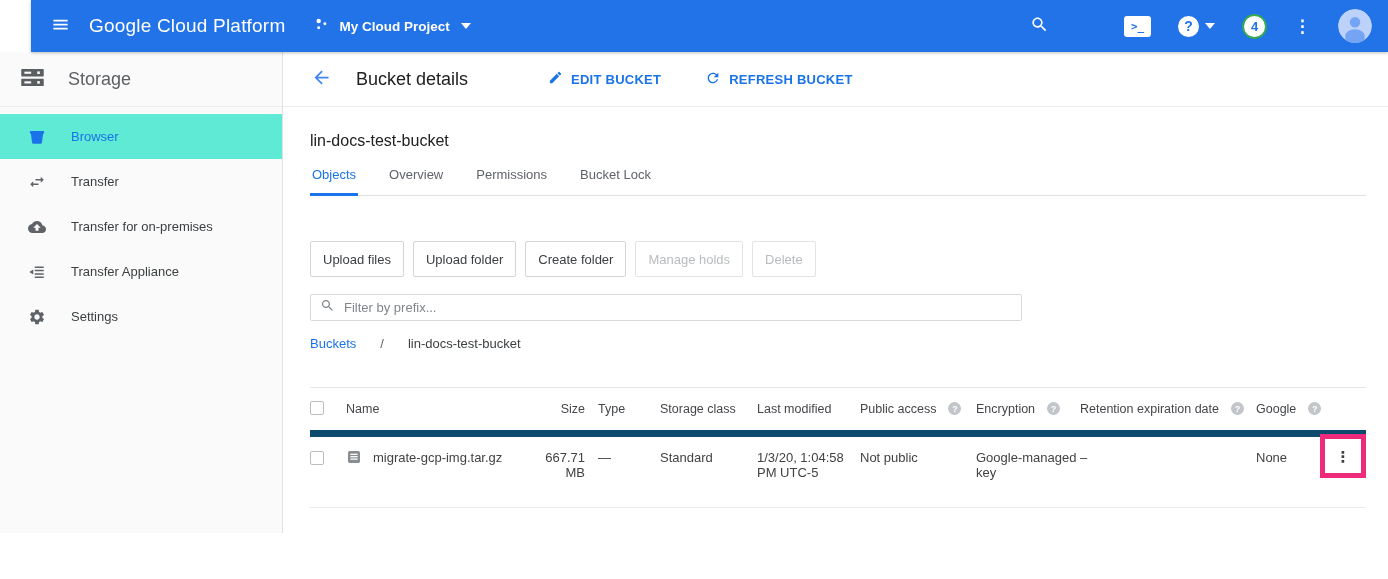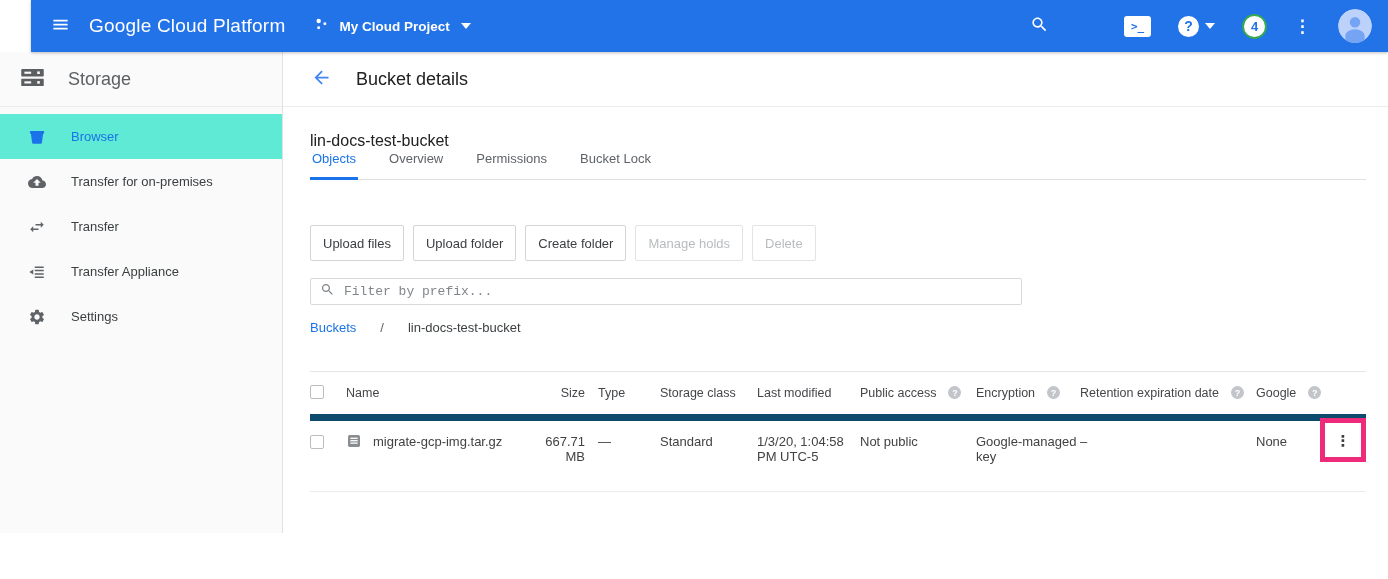--- a/index.html
+++ b/index.html
@@ -58,30 +58,30 @@
   
   .main{flex:1;height:527px;display:flex;flex-direction:column}
   .content-header{height:55px;display:flex;align-items:center;border-bottom:1px solid var(--border-light);padding-left:28px;flex:none}
   .back-btn{background:none;border:none;cursor:pointer;color:#4285f4;display:flex;margin-right:24px}
   .page-title{font-size:18px;color:var(--txt-dark);font-weight:400}
   .hdr-actions{display:flex;gap:44px;margin-left:80px}
   .hdr-btn{background:none;border:none;cursor:pointer;color:var(--blue);font-size:13px;font-weight:700;letter-spacing:.25px;display:flex;align-items:center;gap:8px;font-family:inherit}
 
   .content-body{padding:0 26px 0 27px;position:relative}
   .bucket-name{font-size:16px;font-weight:400;color:var(--txt-dark);margin-top:25px}
-  .tabs{display:flex;gap:29px;margin-top:1px;border-bottom:1px solid var(--border)}
+  .tabs{display:flex;gap:29px;margin-top:17px;border-bottom:1px solid var(--border)}
   .tab{font-size:13px;color:var(--txt-gray);padding:0 2px 11px;cursor:pointer;border-bottom:3px solid transparent;margin-bottom:-1px}
   .tab.active{color:var(--blue);border-bottom-color:var(--blue)}
 
   .toolbar{display:flex;gap:9px;margin-top:45px}
   .btn{height:27px;padding:17px 12px;background:#fff;border:1px solid #d5d5d5;border-radius:2px;font-size:13px;color:var(--txt-med);font-family:inherit;cursor:pointer;display:flex;align-items:center}
   .btn:disabled{color:#b9bcbf;border-color:#e3e3e3;cursor:default}
 
   .filterbar{margin-top:17px;width:712px;height:27px;border:1px solid #d9d9d9;border-radius:2px;display:flex;align-items:center;padding:0 9px;gap:9px;background:#fff}
-  .filterbar input{border:none;outline:none;flex:1;font-size:13px;color:var(--txt-dark);font-family:Liberation Mono, monospace;background:transparent}
+  .filterbar input{border:none;outline:none;flex:1;font-size:13px;color:var(--txt-dark);font-family:Liberation Sans, sans-serif;background:transparent}
   .filterbar input::placeholder{color:#80868b}
 
   .breadcrumb{margin-top:15px;font-size:13px;display:flex;gap:24px;align-items:center}
   .crumb-link{color:var(--blue);cursor:pointer;text-decoration:none}
   .crumb-sep{color:#5f6368}
   .crumb-current{color:var(--txt-med)}
 
   
   .objects-table{margin-top:36px;border-top:1px solid #e6e6e6}
   .thead{display:flex;align-items:center;height:49px;border-bottom:7px solid #0c4a6e;font-size:12.5px;color:#44464a}
@@ -181,32 +181,32 @@
           <span class="nav-ico">
             <svg width="18" height="18" viewBox="0 0 24 24" fill="currentColor">
                 <path d="M3.5 4h17c.6 0 1 .45 1 1v1.6c0 .55-.4 1-1 1h-.4l-1.5 11.7c-.12.97-.95 1.7-1.93 1.7H7.33c-.98 0-1.8-.73-1.93-1.7L3.9 7.6h-.4c-.6 0-1-.45-1-1V5c0-.55.4-1 1-1z"></path>
               </svg>
           </span>
           <span>Browser</span>
         </div>
         <div class="nav-item">
           <span class="nav-ico">
             <svg width="18" height="18" viewBox="0 0 24 24" fill="currentColor">
+                <path d="M6.99 11L3 15l3.99 4v-3H14v-2H6.99v-3zM21 9l-3.99-4v3H10v2h7.01v3L21 9z"></path>
+              </svg>
+          </span>
+          <span>Transfer</span>
+        </div>
+        <div class="nav-item">
+          <span class="nav-ico">
+            <svg width="18" height="18" viewBox="0 0 24 24" fill="currentColor">
                 <path d="M19.35 10.04C18.67 6.59 15.64 4 12 4 9.11 4 6.6 5.64 5.35 8.04 2.34 8.36 0 10.91 0 14c0 3.31 2.69 6 6 6h13c2.76 0 5-2.24 5-5 0-2.64-2.05-4.78-4.65-4.96zM14 13v4h-4v-4H7l5-5 5 5h-3z"></path>
               </svg>
           </span>
           <span>Transfer for on-premises</span>
-        </div>
-        <div class="nav-item">
-          <span class="nav-ico">
-            <svg width="18" height="18" viewBox="0 0 24 24" fill="currentColor">
-                <path d="M6.99 11L3 15l3.99 4v-3H14v-2H6.99v-3zM21 9l-3.99-4v3H10v2h7.01v3L21 9z"></path>
-              </svg>
-          </span>
-          <span>Transfer</span>
         </div>
         <div class="nav-item">
           <span class="nav-ico">
             <svg width="18" height="18" viewBox="0 0 24 24" fill="currentColor">
                 <path d="M9 4.5h12v2.1H9zM9 9h12v2.1H9zM9 13.5h12v2.1H9zM9 18h12v2.1H9zM7 8.8v6.4L1.8 12z"></path>
               </svg>
           </span>
           <span>Transfer Appliance</span>
         </div>
         <div class="nav-item">
@@ -223,20 +223,38 @@
     <main class="main">
       <div class="content-header">
         <button class="back-btn">
           <span>
             <svg width="21" height="21" viewBox="0 0 24 24" fill="#4285f4">
                 <path d="M20 11H7.83l5.59-5.59L12 4l-8 8 8 8 1.41-1.41L7.83 13H20v-2z"></path>
               </svg>
           </span>
         </button>
         <h1 class="page-title">Bucket details</h1>
+        <div class="hdr-actions">
+          <button class="hdr-btn">
+            <span>
+              <svg width="15" height="15" viewBox="0 0 24 24" fill="#1a73e8">
+                  <path d="M3 17.25V21h3.75L17.81 9.94l-3.75-3.75L3 17.25zM20.71 7.04c.39-.39.39-1.02 0-1.41l-2.34-2.34c-.39-.39-1.02-.39-1.41 0l-1.83 1.83 3.75 3.75 1.83-1.83z"></path>
+                </svg>
+            </span>
+            <span>EDIT BUCKET</span>
+          </button>
+          <button class="hdr-btn">
+            <span>
+              <svg width="16" height="16" viewBox="0 0 24 24" fill="#1a73e8">
+                  <path d="M17.65 6.35C16.2 4.9 14.21 4 12 4c-4.42 0-7.99 3.58-7.99 8s3.57 8 7.99 8c3.73 0 6.84-2.55 7.73-6h-2.08c-.82 2.33-3.04 4-5.65 4-3.31 0-6-2.69-6-6s2.69-6 6-6c1.66 0 3.14.69 4.22 1.78L13 11h7V4l-2.35 2.35z"></path>
+                </svg>
+            </span>
+            <span>REFRESH BUCKET</span>
+          </button>
+        </div>
       </div>
 
       <div class="content-body">
         <h2 class="bucket-name">lin-docs-test-bucket</h2>
 
         <div class="tabs">
           <div class="tab active">Objects</div>
           <div class="tab">Overview</div>
           <div class="tab">Permissions</div>
           <div class="tab">Bucket Lock</div>

